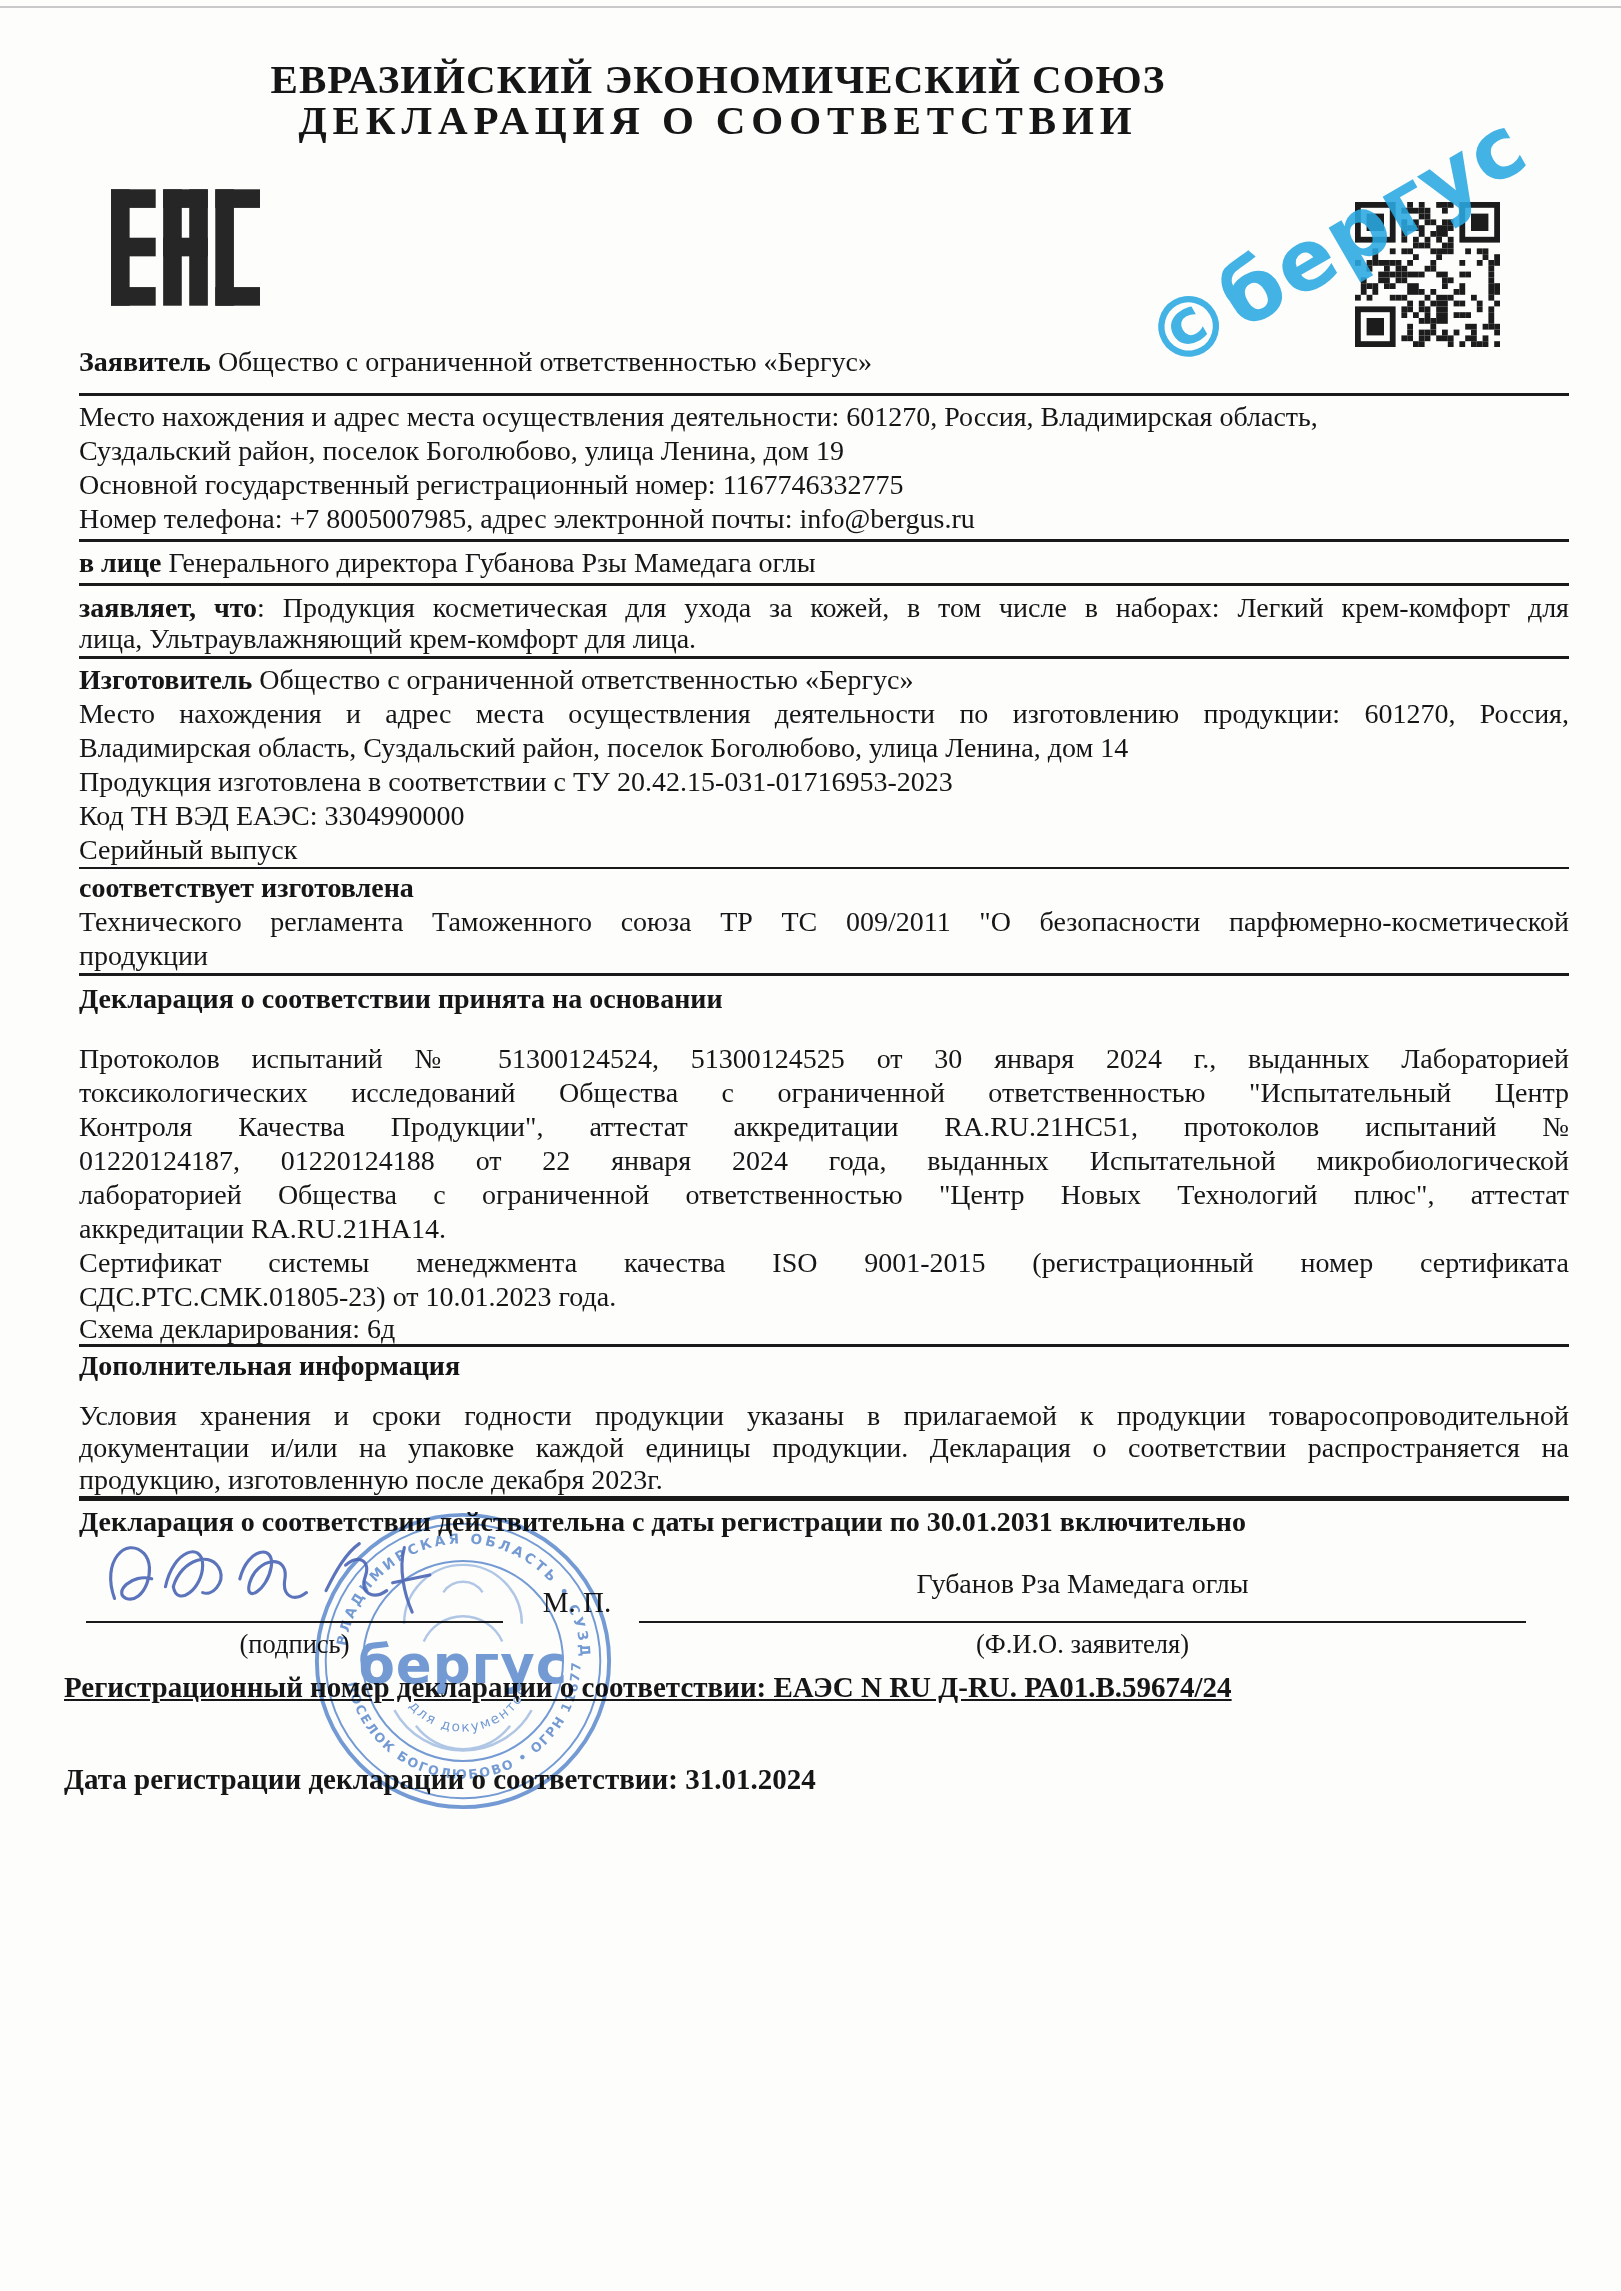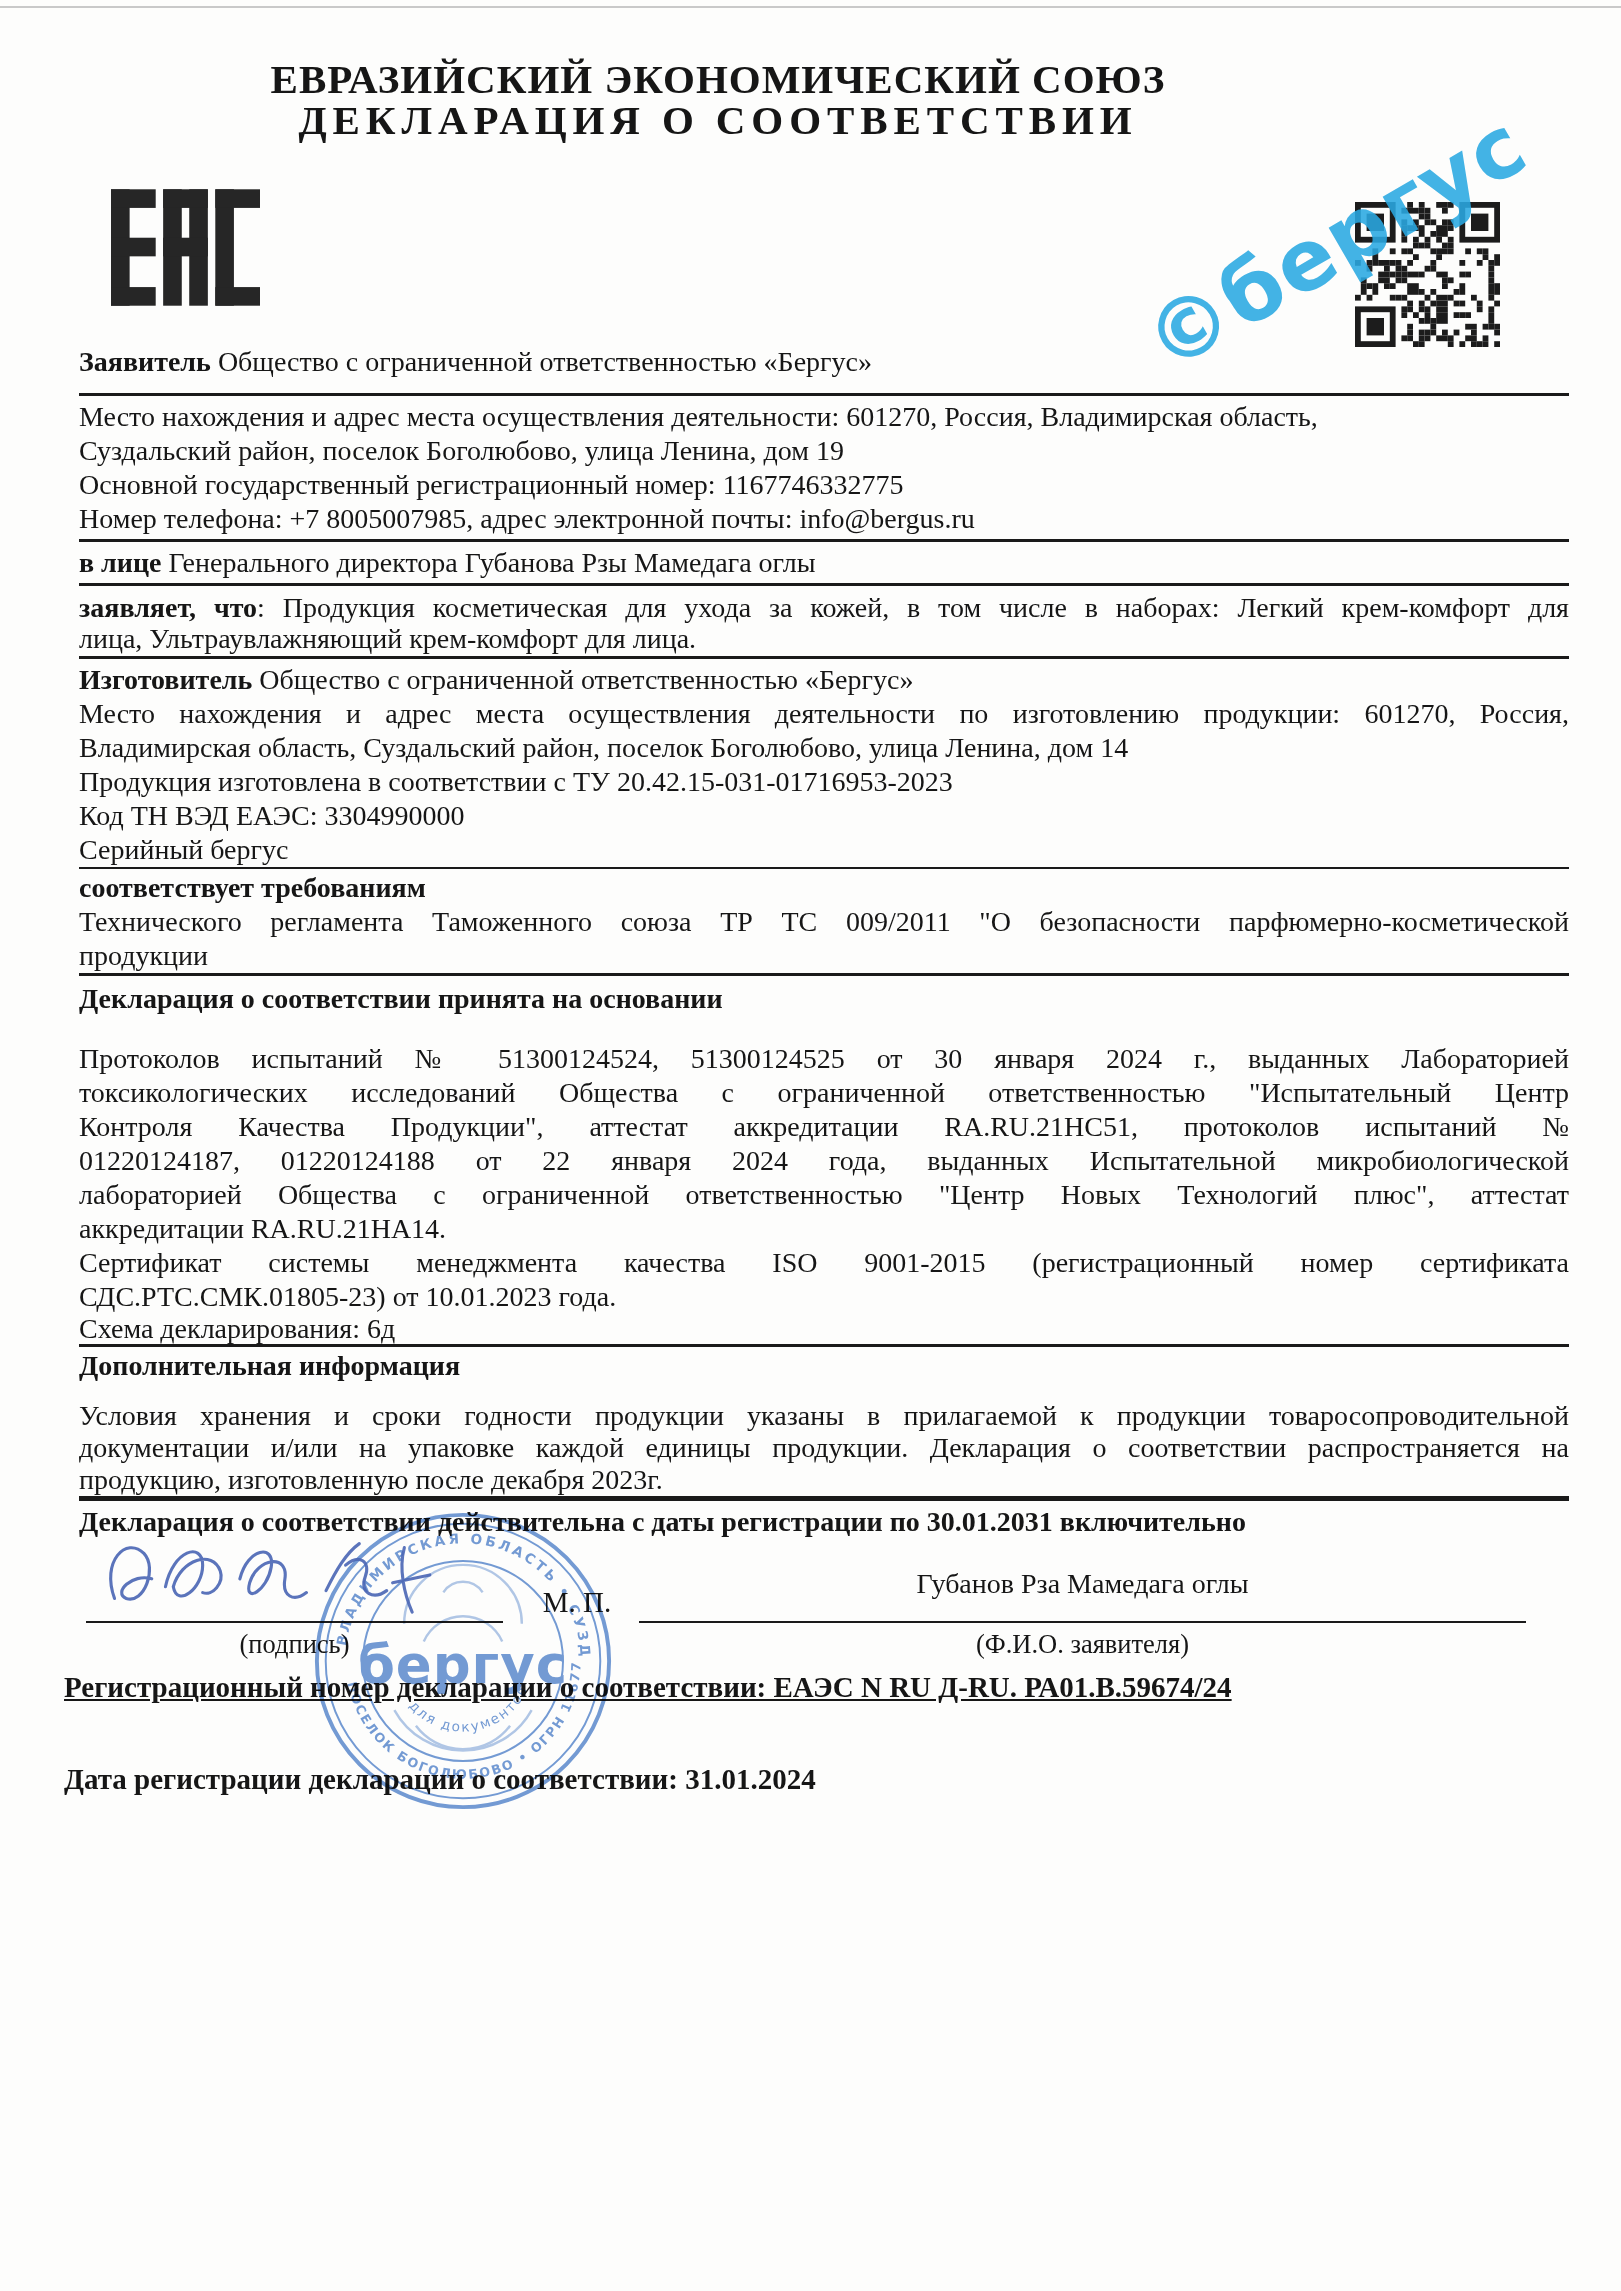--- a/index.html
+++ b/index.html
@@ -286,24 +286,24 @@
 
     <div class="ln just" style="margin-top:5.9px;line-height:31px"><b>заявляет, что</b><span>: Продукция косметическая для ухода за кожей, в том числе в наборах: Легкий крем-комфорт для</span></div>
     <div class="ln" style="line-height:31px">лица, Ультраувлажняющий крем-комфорт для лица.</div>
     <div class="rule" style="margin-top:2px"></div>
 
     <div class="ln" style="margin-top:3.9px"><b>Изготовитель</b> <span>Общество с ограниченной ответственностью «Бергус»</span></div>
     <div class="ln just">Место нахождения и адрес места осуществления деятельности по изготовлению продукции: 601270, Россия,</div>
     <div class="ln">Владимирская область, Суздальский район, поселок Боголюбово, улица Ленина, дом 14</div>
     <div class="ln">Продукция изготовлена в соответствии с ТУ 20.42.15-031-01716953-2023</div>
     <div class="ln">Код ТН ВЭД ЕАЭС: 3304990000</div>
-    <div class="ln">Серийный бергус</div>
+    <div class="ln">Серийный выпуск</div>
     <div class="rule"></div>
 
-    <div class="ln" style="margin-top:2px"><b>соответствует требованиям</b></div>
+    <div class="ln" style="margin-top:2px"><b>соответствует изготовлена</b></div>
     <div class="ln just">Технического регламента Таможенного союза ТР ТС 009/2011 "О безопасности парфюмерно-косметической</div>
     <div class="ln">продукции</div>
     <div class="rule"></div>
 
     <div class="ln" style="margin-top:5.9px"><b>Декларация о соответствии принята на основании</b></div>
     <div class="ln just" style="margin-top:25.5px">Протоколов испытаний № 51300124524, 51300124525 от 30 января 2024 г., выданных Лабораторией</div>
     <div class="ln just">токсикологических исследований Общества с ограниченной ответственностью "Испытательный Центр</div>
     <div class="ln just">Контроля Качества Продукции", аттестат аккредитации RA.RU.21НС51, протоколов испытаний №</div>
     <div class="ln just">01220124187, 01220124188 от 22 января 2024 года, выданных Испытательной микробиологической</div>
     <div class="ln just">лабораторией Общества с ограниченной ответственностью "Центр Новых Технологий плюс", аттестат</div>

